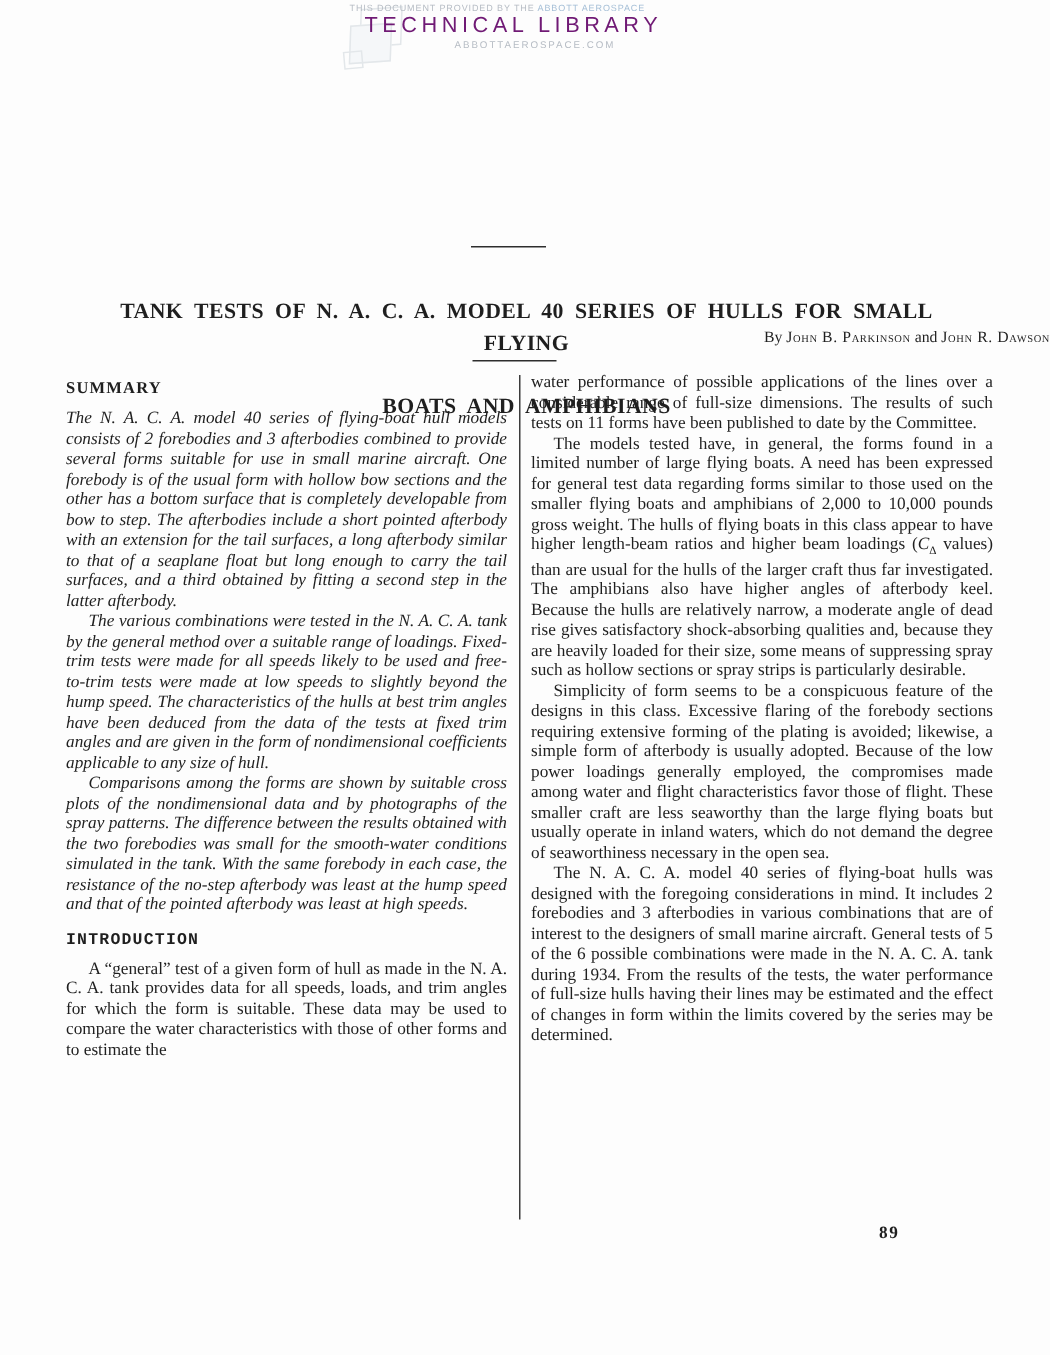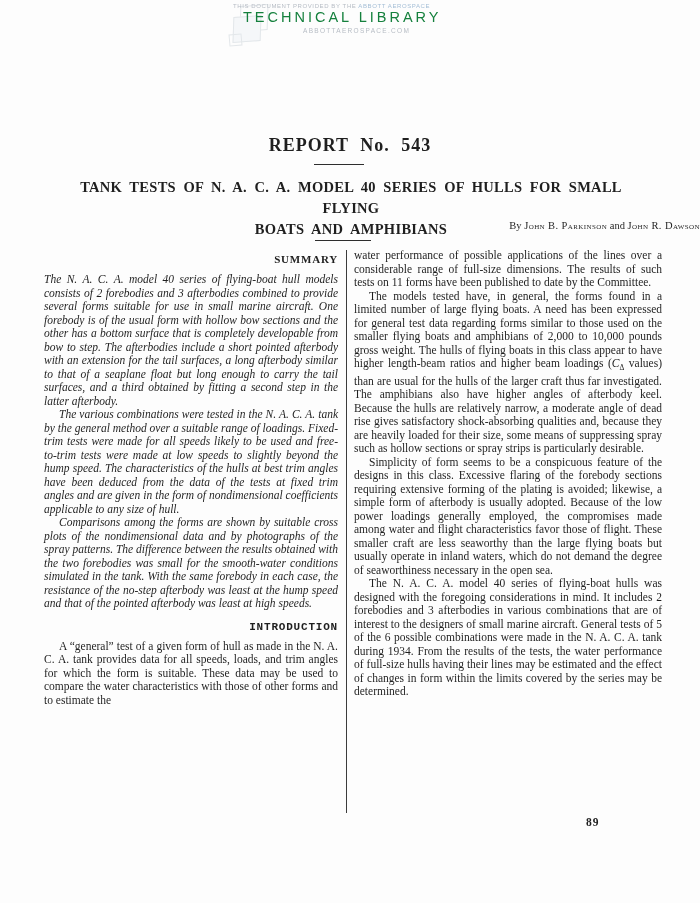--- a/index.html
+++ b/index.html
@@ -11,44 +11,44 @@
   
   .wm-logo{position:absolute;top:4px;left:228px;width:50px;height:42px;}
   .cube{position:absolute;border:1px solid #e3e7ea;}
   .c1{width:26px;height:24px;left:12px;top:1px;transform:skewX(-6deg) rotate(-4deg);}
   .c2{width:26px;height:24px;left:5px;top:12px;transform:skewX(-6deg) rotate(-4deg);background:#f5f7f9;}
   .c3{width:11px;height:10px;left:1px;top:30px;transform:rotate(-5deg);}
   .wm-line1{position:absolute;top:3px;left:233px;font-family:"Liberation Sans",sans-serif;
     font-size:6px;letter-spacing:.6px;color:#b6bcc4;white-space:nowrap;}
   .wm-line1 .brand{color:#a4bed6;}
   .wm-line2{position:absolute;top:9px;left:243px;font-family:"Liberation Sans",sans-serif;
-    font-size:14.5px;letter-spacing:3px;color:#15803d;white-space:nowrap;}
+    font-size:14.5px;letter-spacing:3px;color:#701a75;white-space:nowrap;}
   .wm-line3{position:absolute;top:27px;left:303px;font-family:"Liberation Sans",sans-serif;
     font-size:6.5px;letter-spacing:1.3px;color:#b6bcc4;white-space:nowrap;}
 
   
   .report-no{position:absolute;top:135px;left:0;width:700px;text-align:center;
     font-size:18px;font-weight:bold;letter-spacing:1px;word-spacing:6px;}
   .rule-a{position:absolute;top:164px;left:314px;width:50px;border-top:1.6px solid #2e2e2e;}
   .title{position:absolute;top:177px;left:50px;width:602px;text-align:center;
     font-size:14.5px;font-weight:bold;line-height:21px;letter-spacing:.3px;word-spacing:3.5px;margin:0;}
-  .title span{display:block;}
+  .title span{display:block;margin-top:21px;}
   .byline{position:absolute;top:220px;left:0;width:700px;text-align:right;font-size:10.5px;}
   .byline .sc{font-variant:small-caps;letter-spacing:.4px;}
   .rule-b{position:absolute;top:240px;left:315px;width:56px;border-top:1px solid #2e2e2e;}
 
   
   .columns{position:absolute;top:249px;left:44px;width:618px;height:566px;display:flex;}
   .col-left{width:294px;}
   .col-divider{width:1px;background:#3c3c3c;margin:1px 7px 2px 8px;}
   .col-right{flex:1;}
   .col p{margin:0;text-align:justify;font-size:11.5px;line-height:13.5px;text-indent:15px;}
   .col p.noindent{text-indent:0;}
   .col p.it{font-style:italic;}
-  .sec-head{font-size:11px;font-weight:bold;text-align:right;letter-spacing:.8px;
+  .sec-head{font-size:11px;font-weight:bold;text-align:left;letter-spacing:.8px;
     word-spacing:2px;margin:4px 0 8px 0;}
   .sec-head.intro{margin:10px 0 7px 0;font-family:Liberation Mono, monospace;}
   .cvar{font-style:italic;}
   sub{font-size:7.5px;}
 
   .page-no{position:absolute;top:816px;left:586px;font-size:11.5px;font-weight:bold;letter-spacing:1px;}
 </style>
 </head>
 <body>
 
@@ -56,21 +56,20 @@
 
   <div class="wm-logo">
     <div class="cube c1"></div>
     <div class="cube c2"></div>
     <div class="cube c3"></div>
   </div>
   <div class="wm-line1"><span>THIS DOCUMENT PROVIDED BY THE</span> <span class="brand">ABBOTT AEROSPACE</span></div>
   <div class="wm-line2">TECHNICAL LIBRARY</div>
   <div class="wm-line3">ABBOTTAEROSPACE.COM</div>
 
-  <div class="report-no">REPORT No. 543</div>
   <div class="rule-a"></div>
   <h1 class="title">
     <span>TANK TESTS OF N. A. C. A. MODEL 40 SERIES OF HULLS FOR SMALL FLYING</span>
     <span>BOATS AND AMPHIBIANS</span>
   </h1>
   <div class="byline">
     <span>By</span>
     <span class="sc">John B. Parkinson</span>
     <span>and</span>
     <span class="sc">John R. Dawson</span>

